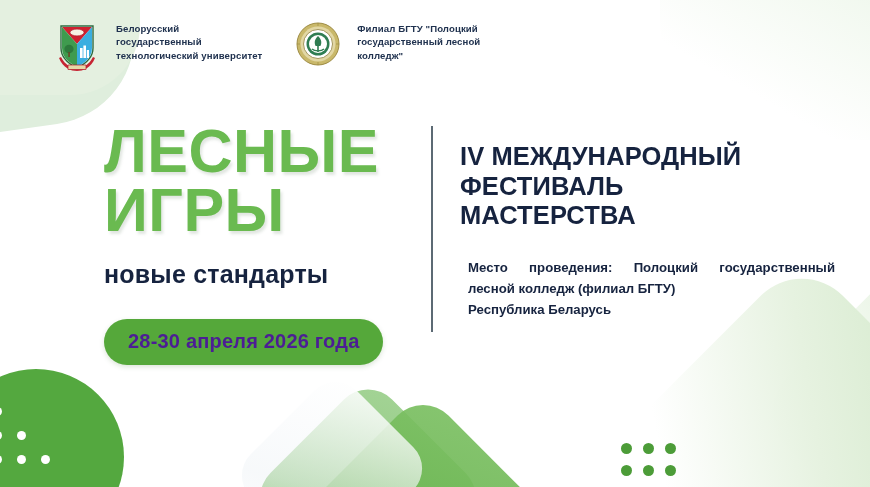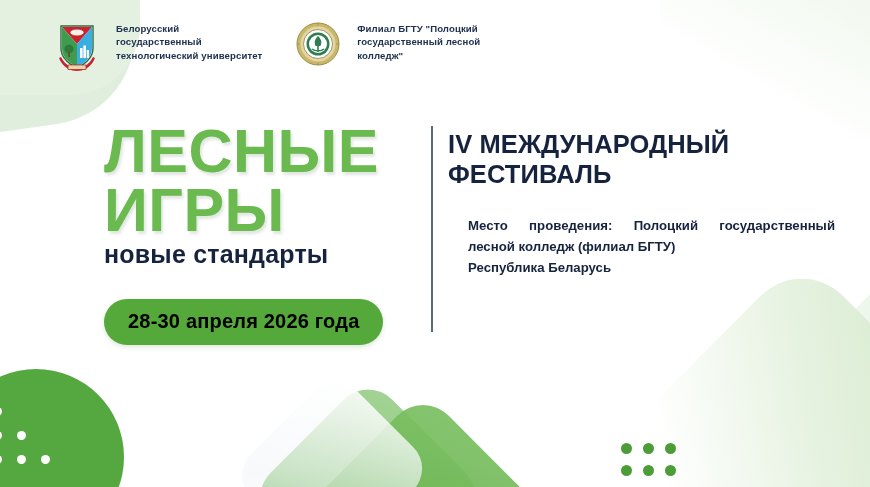--- a/index.html
+++ b/index.html
@@ -189,30 +189,31 @@
     font-weight: bold;
     color: #6aba50;
     letter-spacing: 0.5px;
     text-shadow: 2px 3px 3px rgba(120,140,120,0.22);
     margin: 0;
   }
   .title-main .line2 {
     display: block;
   }
   .subtitle {
+    margin-top: 20px;
     font-size: 25px;
     font-weight: bold;
     color: #16233f;
     letter-spacing: 0.2px;
   }
   .date-pill {
     margin-top: 30px;
     display: inline-block;
     background: #55a83a;
-    color: #000000;
+    color: #4c1d95;
     font-size: 20px;
     font-weight: bold;
     padding: 11px 24px 12px 24px;
     border-radius: 26px;
     letter-spacing: 0.2px;
     box-shadow: 0 2px 5px rgba(60,110,45,0.18);
   }
   .divider {
     position: absolute;
     left: 415px;
@@ -226,21 +227,21 @@
     left: 432px;
     top: 130px;
     width: 400px;
   }
   .fest-title {
     font-size: 25.5px;
     line-height: 1.16;
     font-weight: bold;
     color: #16233f;
     letter-spacing: 0.1px;
-    margin: 0;
+    margin: 12px;
   }
   .fest-title .ln {
     display: block;
   }
   .venue {
     margin-top: 26px;
     font-size: 13.2px;
     line-height: 21px;
     font-weight: bold;
     color: #16233f;
@@ -363,20 +364,21 @@
       <div class="subtitle">новые стандарты</div>
       <div class="date-pill">28-30 апреля 2026 года</div>
     </div>
 
     <div class="divider"></div>
 
     <div class="right-col">
       <h2 class="fest-title">
         <span class="ln">IV МЕЖДУНАРОДНЫЙ</span>
         <span class="ln">ФЕСТИВАЛЬ</span>
+        <span class="ln">МАСТЕРСТВА</span>
       </h2>
       <div class="venue">
         <span class="ln justify">Место проведения: Полоцкий государственный</span>
         <span class="ln">лесной колледж (филиал БГТУ)</span>
         <span class="ln">Республика Беларусь</span>
       </div>
     </div>
 
 
   </div>

